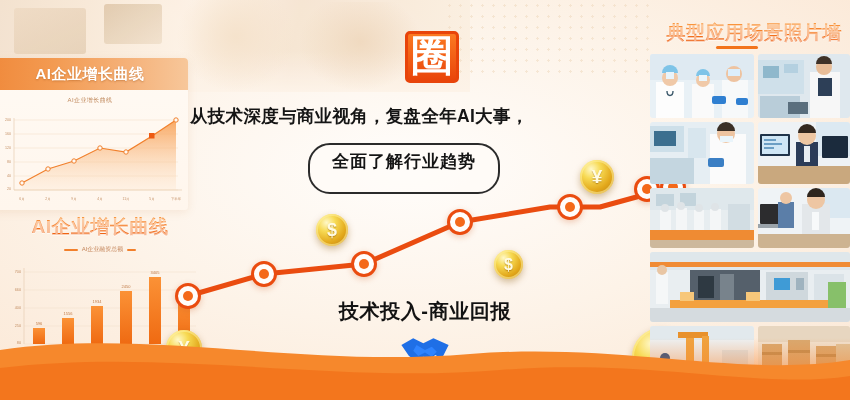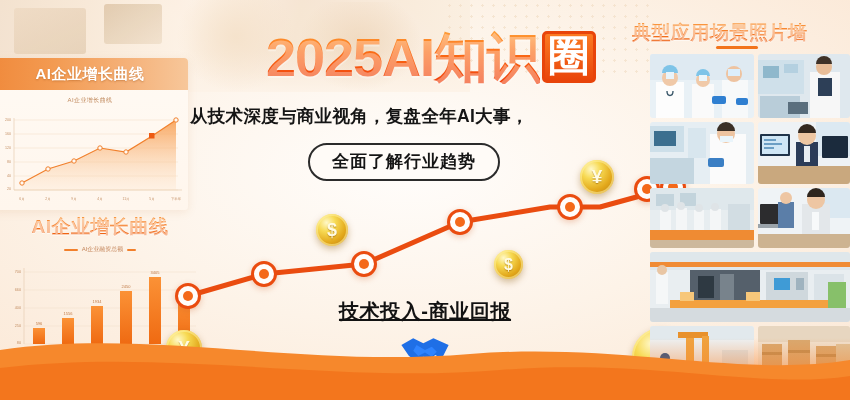--- a/index.html
+++ b/index.html
@@ -108,21 +108,21 @@
     padding:1px 3px 3px; vertical-align:7px; margin-left:2px;
   }
 
   .subline {
     position:absolute; left:190px; top:104px; width:480px;
     text-align:left; font-size:17.5px; font-weight:bold; color:#151515;
     letter-spacing:.3px; white-space:nowrap;
   }
   .pill {
     position:absolute; left:308px; top:143px;
-    padding:5px 22px 6px; border:2px solid #2b2b2b; border-radius:22px;
+    padding:5px 22px 19px; border:2px solid #2b2b2b; border-radius:22px;
     font-size:17px; font-weight:bold; color:#151515; letter-spacing:1px;
     background:rgba(255,252,248,.55);
   }
 
   
   .trend { position:absolute; left:160px; top:160px; width:540px; height:160px; }
 
   .node {
     position:absolute; width:26px; height:26px; border-radius:50%;
     background:#fffdfb; border:3px solid #ea4c10;
@@ -138,27 +138,27 @@
       radial-gradient(circle at 33% 27%, #fff8c8 0%, #f7da54 28%, #e3a91c 62%, #b9780b 100%);
     box-shadow:0 3px 7px rgba(140,90,10,.38), inset 0 0 0 2px rgba(255,240,160,.55);
     display:flex; align-items:center; justify-content:center;
     color:#fffbe2; font-weight:bold;
     text-shadow:0 1px 1px rgba(150,95,10,.55);
   }
 
   
   .caption {
     position:absolute; left:300px; top:298px; width:250px; text-align:center;
-    font-size:20px; font-weight:bold; color:#121212; letter-spacing:.6px;text-decoration:underline;
+    font-size:20px; font-weight:bold; color:#121212; letter-spacing:.6px;
   }
   .shake { position:absolute; left:398px; top:333px; width:54px; height:34px; }
 
   
   .wall-title {
-    position:absolute; right:8px; top:20px; width:210px; text-align:left;
+    position:absolute; right:8px; top:20px; width:210px; text-align:right;
     font-size:19px; font-weight:bold; letter-spacing:.5px;
     background:linear-gradient(180deg,#fca349 0%,#f4751f 55%,#e9520b 100%);
     -webkit-background-clip:text; background-clip:text; color:transparent;
     text-shadow:0 1px 0 rgba(255,255,255,.5);
   }
   .wall-rule {
     position:absolute; right:92px; top:46px; width:42px; height:3px;
     background:#f2741c; border-radius:2px;
   }
   .wall {
@@ -292,21 +292,20 @@
           <text x="97" y="94">一季度</text>
           <text x="126" y="94">二季度</text>
           <text x="155" y="94">三季度</text>
           <text x="184" y="94">四季度</text>
         </g>
       </svg>
     </div>
   </div>
 
   <div class="headline">
-    <span class="ht">2025AI知识</span>
     <span class="boxed">圈</span>
   </div>
 
   <div class="subline">从技术深度与商业视角，复盘全年AI大事，</div>
 
   <div class="pill">全面了解行业趋势</div>
 
   <div class="trend">
     <svg viewBox="0 0 540 160" width="540" height="160">
       <polyline points="28,136 104,114 204,104 300,62 390,47 440,47 513,27" fill="none" stroke="#ea4c10" stroke-width="5" stroke-linecap="round" stroke-linejoin="round"></polyline>

